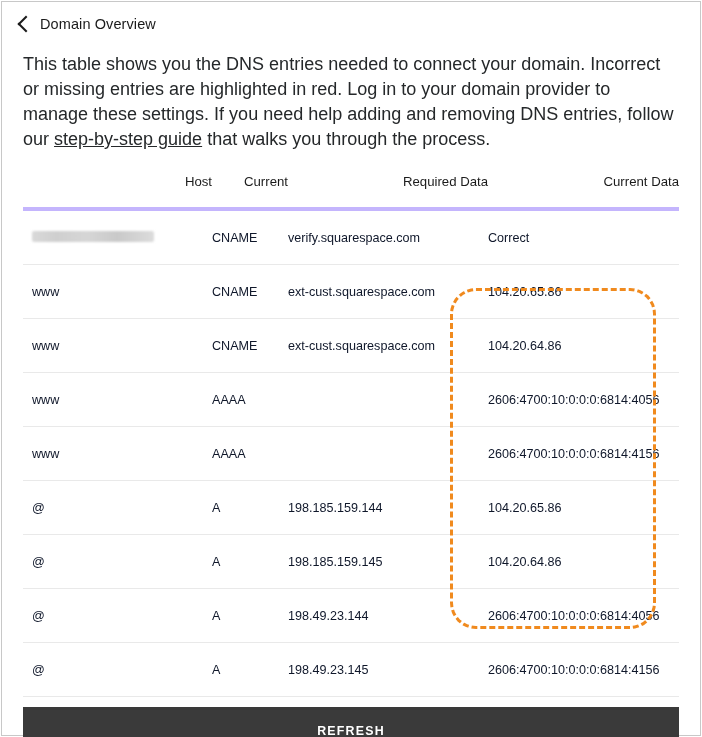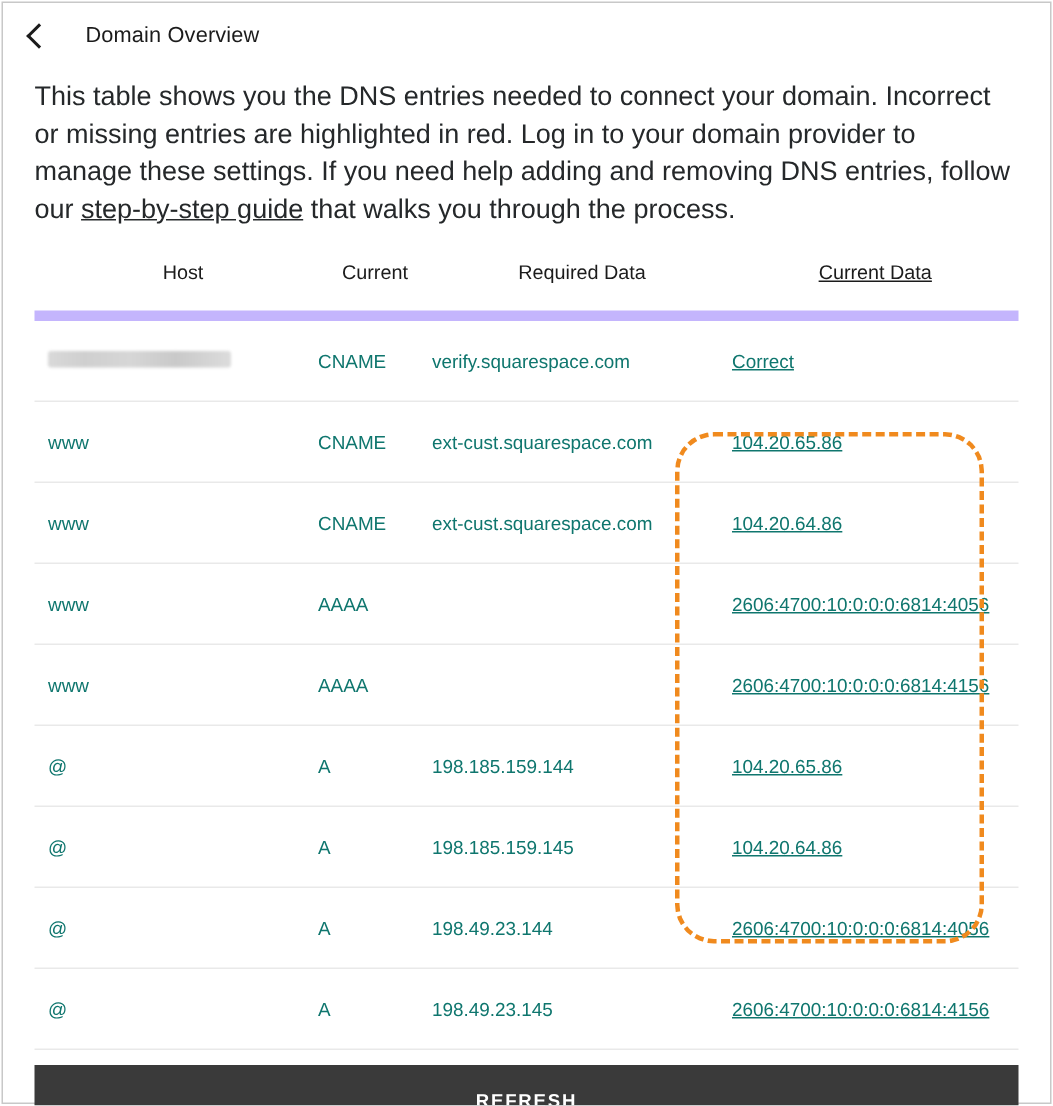--- a/index.html
+++ b/index.html
@@ -25,21 +25,21 @@
     top: 1px;
     width: 700px;
     height: 735px;
     border: 1px solid #c8c8c8;
     box-sizing: border-box;
     background: #ffffff;
   }
   .breadcrumb {
     display: flex;
     align-items: center;
-    gap: 25px;
+    gap: 8px;
     padding: 14px 18px 0 16px;
     height: 30px;
     box-sizing: border-box;
   }
   .chevron-left {
     display: inline-block;
     width: 10px;
     height: 10px;
     border-left: 2px solid #1b1b1b;
     border-bottom: 2px solid #1b1b1b;
@@ -72,38 +72,38 @@
     color: #25282a;
     text-decoration: underline;
   }
   table.dns {
     width: 100%;
     border-collapse: collapse;
     margin-top: 22px;
     table-layout: fixed;
   }
   table.dns th {
-    text-align: center;
+    text-align: right;
     font-size: 13.2px;
     font-weight: normal;
     color: #1b1b1b;
     padding: 0 0 18px 0;
-    border-bottom: 7px solid #c4b5fd;
+    border-bottom: 4px solid #c4b5fd;
   }
   table.dns td {
     font-size: 12.6px;
     padding: 20px 0 19px 0;
     border-bottom: 1px solid #e9e9e9;
-    color: #0f766e;
+    color: #0f172a;
     vertical-align: middle;
   }
   .col-host { width: 180px; padding-left: 9px !important; }
   .col-record { width: 76px; }
   .col-required { width: 200px; }
-  .col-current { width: auto; text-decoration: underline; }
+  .col-current { width: auto; }
   th.col-host { padding-left: 9px; }
   .cell-green { color: #13b286; }
   .cell-red { color: #e0302a; }
   .redacted {
     display: inline-block;
     width: 122px;
     height: 11px;
     border-radius: 2px;
     background: linear-gradient(90deg,#d9d9d9 0%,#cfcfcf 20%,#d6d6d6 45%,#c9c9c9 70%,#dcdcdc 100%);
     filter: blur(1.2px);

